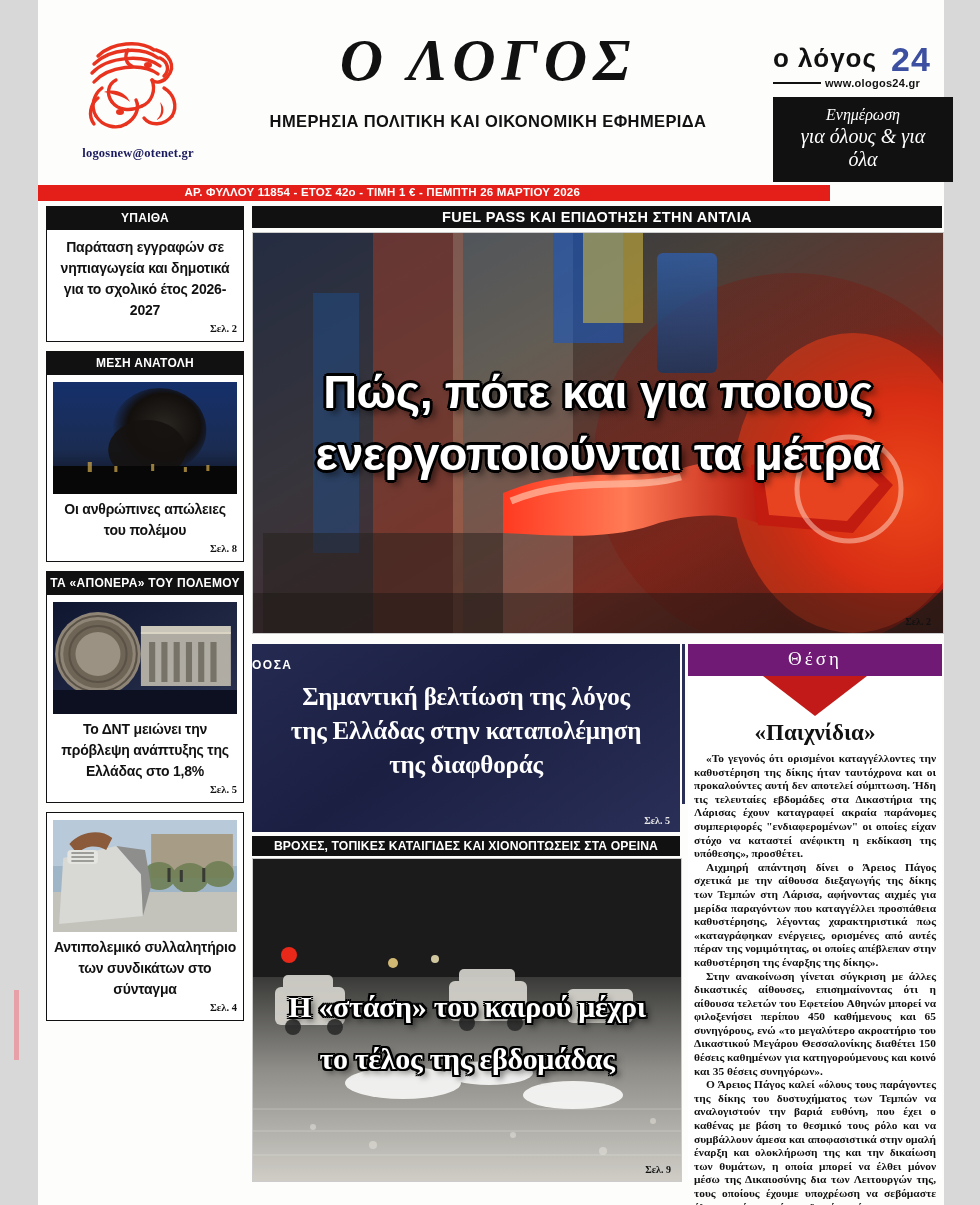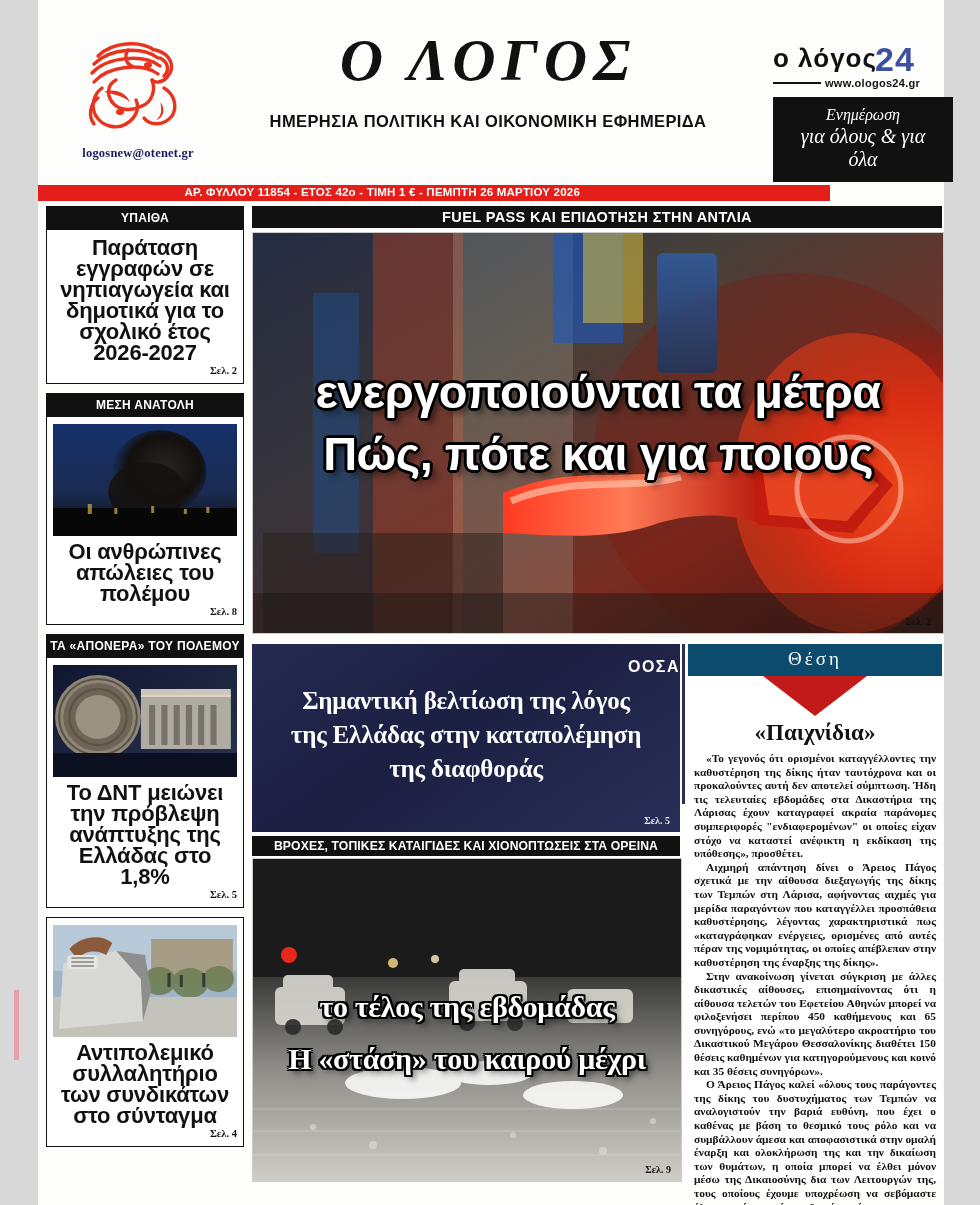--- a/index.html
+++ b/index.html
@@ -15,62 +15,62 @@
   .logo-emblem{position:absolute;left:30px;top:22px;width:140px;height:108px;}
   .logo-mail{position:absolute;left:22px;top:136px;width:156px;text-align:center;
     font-size:12.5px;font-weight:bold;color:#1a1a5e;letter-spacing:.2px;font-family:"Liberation Serif",serif;}
   .title-block{position:absolute;left:200px;top:4px;width:500px;text-align:center;}
   .paper-title{font-family:"Liberation Serif",serif;font-weight:bold;font-style:italic;
     font-size:60px;line-height:92px;letter-spacing:6px;color:#111;}
   .paper-sub{font-size:16.5px;font-weight:bold;letter-spacing:.4px;color:#111;margin-top:6px;}
   .brand-right{position:absolute;left:735px;top:26px;width:180px;}
   .brand-word{font-size:26px;font-weight:bold;color:#111;letter-spacing:1px;position:relative;}
   .brand-24{display:inline-block;color:#3d4fa0;font-size:34px;font-weight:bold;
-    transform:translate(-2px,4px);}
+    transform:translate(-2px,4px);margin-left:16px;}
   .brand-rule{display:flex;align-items:center;gap:4px;margin-top:2px;}
   .brand-rule .ln{height:2px;background:#111;width:48px;}
   .brand-url{font-size:11px;font-weight:bold;color:#111;letter-spacing:.3px;}
   .brand-box{margin-top:8px;background:#111;color:#fff;text-align:center;
     padding:9px 12px 11px;font-family:"Liberation Serif",serif;font-style:italic;}
   .brand-box div:first-child{font-size:16px;}
   .brand-box div:last-child{font-size:20px;margin-top:1px;}
 
   
   .redbar{position:absolute;left:38px;top:185px;width:792px;height:16px;background:#e41f1a;}
   .redbar span{position:absolute;right:250px;top:1px;white-space:nowrap;
     font-size:11.5px;font-weight:bold;color:#fff;letter-spacing:.2px;}
 
   
   .sidebar{position:absolute;left:46px;top:206px;width:198px;}
   .sb-card{border:1.5px solid #111;background:#fff;margin-bottom:9px;}
   .sb-head{background:#111;color:#fff;text-align:center;font-size:12px;font-weight:bold;
     padding:4px 2px 5px;letter-spacing:.3px;line-height:14px;}
   .sb-body{padding:7px 6px 7px;text-align:center;}
   .sb-photo{width:100%;height:112px;margin:0 0 5px;background:#222;display:block;}
-  .sb-text{font-size:22px;font-weight:bold;color:#111;line-height:21px;letter-spacing:-.2px;}
+  .sb-text{font-size:14px;font-weight:bold;color:#111;line-height:21px;letter-spacing:-.2px;}
   .sb-page{font-size:10.5px;font-weight:bold;color:#111;text-align:right;margin-top:2px;
     font-family:"Liberation Serif",serif;}
 
   
   .topbar{position:absolute;left:252px;top:206px;width:690px;height:22px;background:#111;}
   .topbar span{display:block;text-align:center;color:#fff;font-size:14.5px;font-weight:bold;
     letter-spacing:.4px;line-height:22px;}
   .hero{position:absolute;left:252px;top:232px;width:690px;height:400px;overflow:hidden;border:1px solid #ccc;}
   .hero-photo{position:absolute;inset:0;}
   .hero-head{position:absolute;left:0;top:128px;width:100%;text-align:center;}
   .hero-head div{font-size:47px;font-weight:bold;color:#fff;line-height:62px;letter-spacing:-.5px;
     text-shadow:-2px -2px 0 #000,2px -2px 0 #000,-2px 2px 0 #000,2px 2px 0 #000,
                  0 3px 0 #000,3px 0 0 #000,0 -3px 0 #000,-3px 0 0 #000,5px 5px 7px rgba(0,0,0,.6);}
   .hero-page{position:absolute;right:12px;bottom:6px;font-size:10px;font-weight:bold;color:#111;
     font-family:"Liberation Serif",serif;}
 
   
   .oosa{position:absolute;left:252px;top:644px;width:428px;height:188px;
     background:linear-gradient(145deg,#252a52 0%,#1b1f42 45%,#2a2f58 100%);overflow:hidden;}
-  .oosa .kicker{text-align:right;color:#fff;font-size:16px;font-weight:bold;
+  .oosa .kicker{text-align:left;color:#fff;font-size:12px;font-weight:bold;
     letter-spacing:1.5px;padding-top:14px;}
   .oosa .head{text-align:center;color:#fff;font-family:"Liberation Serif",serif;font-weight:bold;
     font-size:25px;line-height:34px;padding:8px 8px 0;letter-spacing:-.2px;}
   .oosa .pg{position:absolute;right:10px;bottom:6px;font-size:10px;color:#e8e8e8;font-weight:bold;
     font-family:"Liberation Serif",serif;}
 
   .weatherbar{position:absolute;left:252px;top:836px;width:428px;height:20px;background:#111;}
   .weatherbar span{display:block;text-align:center;color:#fff;font-size:12.2px;font-weight:bold;
     line-height:20px;letter-spacing:.1px;}
   .weather{position:absolute;left:252px;top:858px;width:428px;height:322px;overflow:hidden;border:1px solid #ccc;}
@@ -78,21 +78,21 @@
   .weather-head{position:absolute;left:0;top:122px;width:100%;text-align:center;}
   .weather-head div{font-family:"Liberation Serif",serif;font-size:30px;font-weight:bold;color:#fff;
     line-height:52px;letter-spacing:-.3px;
     text-shadow:-2px -2px 0 #000,2px -2px 0 #000,-2px 2px 0 #000,2px 2px 0 #000,
                  0 2px 0 #000,2px 0 0 #000,0 -2px 0 #000,-2px 0 0 #000,4px 4px 6px rgba(0,0,0,.7);}
   .weather-page{position:absolute;right:10px;bottom:6px;font-size:10px;font-weight:bold;color:#111;
     font-family:"Liberation Serif",serif;}
 
   
   .opinion{position:absolute;left:688px;top:644px;width:254px;height:536px;background:#fff;}
-  .op-head{background:#0c4a6e;color:#fff;text-align:center;font-family:"Liberation Serif",serif;
+  .op-head{background:#701a75;color:#fff;text-align:center;font-family:"Liberation Serif",serif;
     font-size:19px;padding:4px 0 6px;letter-spacing:3px;}
   .op-arrow{width:0;height:0;margin:0 auto;border-left:52px solid transparent;
     border-right:52px solid transparent;border-top:40px solid #c21a18;}
   .op-title{text-align:center;font-family:"Liberation Serif",serif;font-weight:bold;
     font-size:23px;color:#111;margin:4px 0 6px;}
   .op-body{font-family:"Liberation Serif",serif;font-weight:bold;font-size:11.4px;
     line-height:13.6px;color:#111;text-align:justify;padding:0 6px;}
   .op-body p{margin:0;text-indent:12px;}
   .leftrule{position:absolute;left:682px;top:644px;width:3px;height:160px;background:#2a2f58;}
 </style>
@@ -320,22 +320,22 @@
         <path d="M498 232 L600 212 L640 252 L600 300 L505 292 Z" fill="#c21b10"></path>
         <path d="M510 240 L596 224 L626 252 L594 288 L516 282 Z" fill="#ef4a24" opacity=".85"></path>
         <circle cx="596" cy="256" r="52" fill="none" stroke="#ffd9c8" stroke-width="5" opacity=".5"></circle>
         <rect x="60" y="60" width="46" height="260" fill="#204a84" opacity=".55"></rect>
         <rect x="404" y="20" width="60" height="120" rx="6" fill="url(#blueP)" opacity=".75"></rect>
         <rect x="10" y="300" width="240" height="100" fill="#24201c" opacity=".5"></rect>
         <rect x="0" y="360" width="690" height="40" fill="#1b1713" opacity=".45"></rect>
       </svg>
     </div>
     <div class="hero-head">
+      <div>Πώς, πότε και για ποιους</div>
       <div>ενεργοποιούνται τα μέτρα</div>
-      <div>Πώς, πότε και για ποιους</div>
     </div>
     <div class="hero-page">Σελ. 2</div>
   </div>
 
   <div class="leftrule"></div>
   <div class="oosa">
     <div class="kicker">ΟΟΣΑ</div>
     <div class="head">
       <div>Σημαντική βελτίωση της λόγος</div>
       <div>της Ελλάδας στην καταπολέμηση</div>
@@ -389,22 +389,22 @@
         <g fill="#e7e5de" opacity=".5">
           <circle cx="60" cy="268" r="3"></circle>
             <circle cx="120" cy="286" r="4"></circle>
             <circle cx="260" cy="276" r="3"></circle>
           <circle cx="350" cy="292" r="4"></circle>
             <circle cx="400" cy="262" r="3"></circle>
         </g>
       </svg>
     </div>
     <div class="weather-head">
+      <div>Η «στάση» του καιρού μέχρι</div>
       <div>το τέλος της εβδομάδας</div>
-      <div>Η «στάση» του καιρού μέχρι</div>
     </div>
     <div class="weather-page">Σελ. 9</div>
   </div>
 
   <div class="opinion">
     <div class="op-head">Θέση</div>
     <div class="op-arrow"></div>
     <div class="op-title">«Παιχνίδια»</div>
     <div class="op-body">
       <p>«Το γεγονός ότι ορισμένοι καταγγέλλοντες την καθυστέρηση της δίκης ήταν ταυτόχρονα και οι προκαλούντες αυτή δεν αποτελεί σύμπτωση. Ήδη τις τελευταίες εβδομάδες στα Δικαστήρια της Λάρισας έχουν καταγραφεί ακραία παράνομες συμπεριφορές "ενδιαφερομένων" οι οποίες είχαν στόχο να καταστεί ανέφικτη η εκδίκαση της υπόθεσης», προσθέτει.</p>

